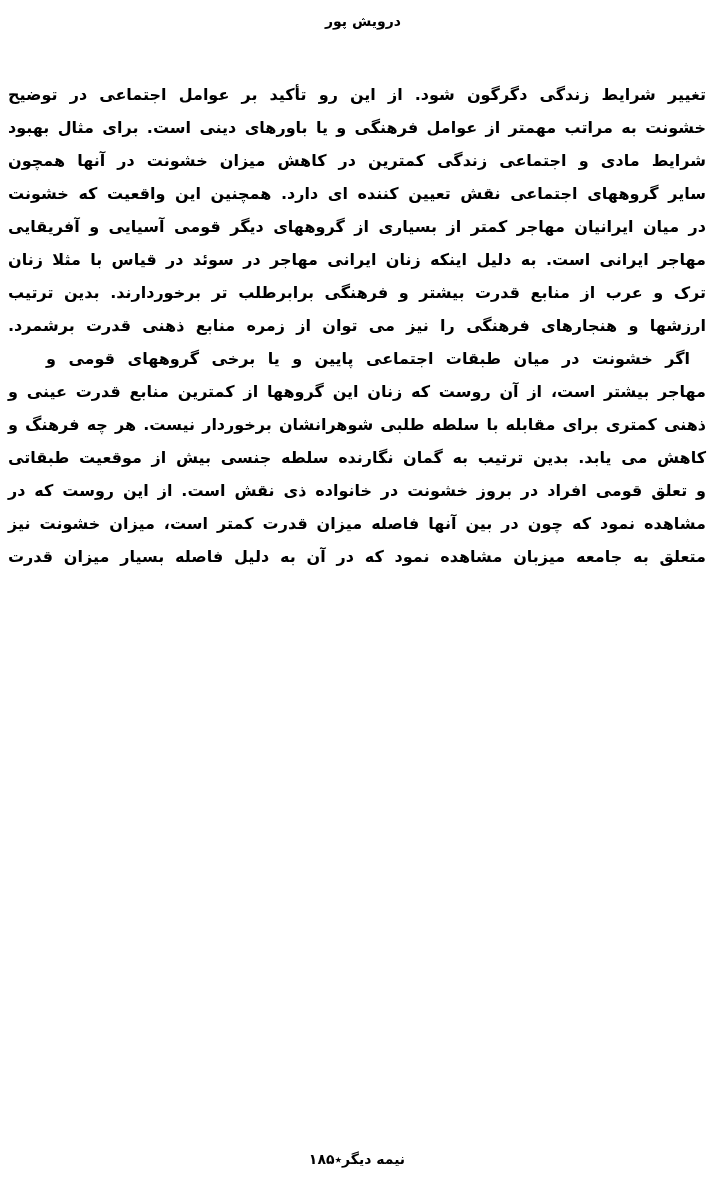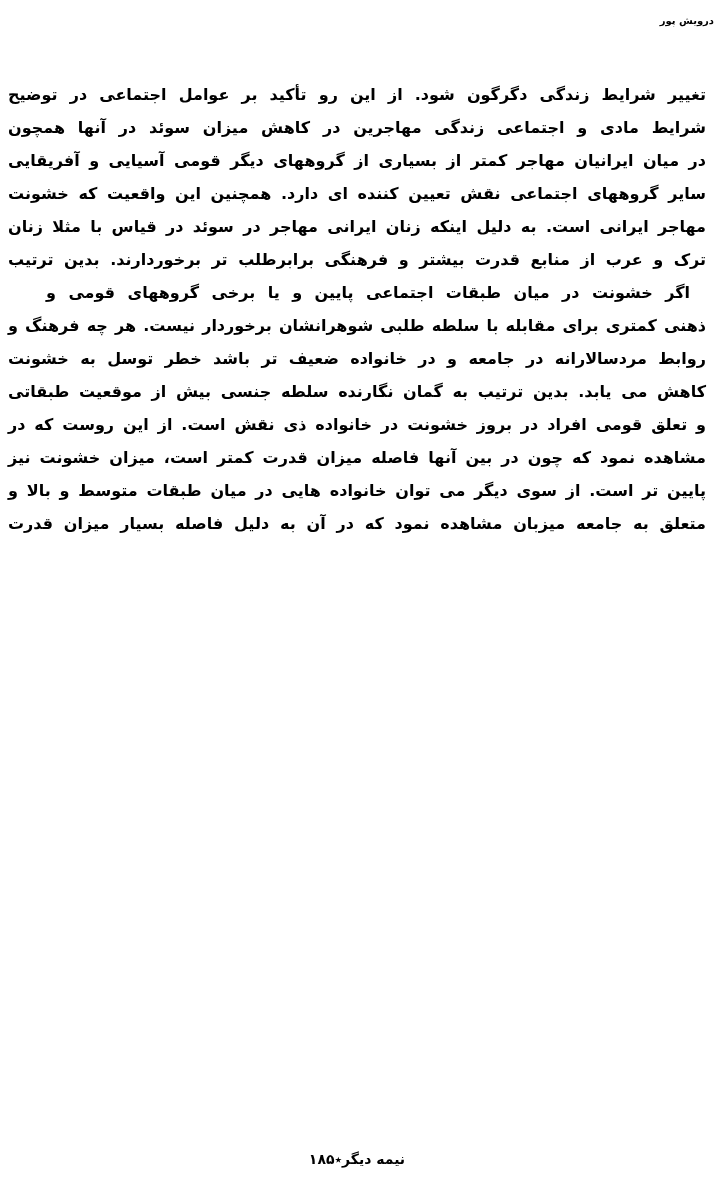--- a/index.html
+++ b/index.html
@@ -9,21 +9,22 @@
     margin:0 auto;
     background:#ffffff;
     color:#000000;
     font-family:"DejaVu Sans", sans-serif;
     font-weight:700;
     direction:rtl;
     overflow:hidden;
   }
   .running-header {
     position:absolute; top:10px; right:0; left:12px;
-    font-size:10px;
+    text-align:center;
+    font-size:14px;
     line-height:22px;
   }
   .article-body {
     position:absolute; top:78px; right:8px;
     width:698px;
   }
   .tline {
     font-size:16px;
     line-height:33px;
     text-align:justify;
@@ -42,35 +43,36 @@
 <body>
 
 <div class="page">
 
   <div class="running-header">درويش پور</div>
 
   <div class="article-body">
 
     <div class="para">
       <div class="tline">تغيير شرايط زندگی دگرگون شود. از اين رو تأکيد بر عوامل اجتماعی در توضيح</div>
-      <div class="tline">شرايط مادی و اجتماعی زندگی مهاجرين در کاهش ميزان سوئد در آنها همچون</div>
+      <div class="tline">خشونت به مراتب مهمتر از عوامل فرهنگی و يا باورهای دينی است. برای مثال بهبود</div>
+      <div class="tline">شرايط مادی و اجتماعی زندگی کمترين در کاهش ميزان خشونت در آنها همچون</div>
+      <div class="tline">ساير گروههای اجتماعی نقش تعيين کننده ای دارد. همچنين اين واقعيت که خشونت</div>
       <div class="tline">در ميان ايرانيان مهاجر کمتر از بسياری از گروههای ديگر قومی آسيايی و آفريقايی</div>
-      <div class="tline">ساير گروههای اجتماعی نقش تعيين کننده ای دارد. همچنين اين واقعيت که خشونت</div>
       <div class="tline">مهاجر ايرانی است. به دليل اينکه زنان ايرانی مهاجر در سوئد در قياس با مثلا زنان</div>
       <div class="tline">ترک و عرب از منابع قدرت بيشتر و فرهنگی برابرطلب تر برخوردارند. بدين ترتيب</div>
+      <div class="tline">ارزشها و هنجارهای فرهنگی را نيز می توان از زمره منابع ذهنی قدرت برشمرد.</div>
     </div>
 
     <div class="para">
       <div class="tline findent">اگر خشونت در ميان طبقات اجتماعی پايين و يا برخی گروههای قومی و</div>
+      <div class="tline">مهاجر بيشتر است، از آن روست که زنان اين گروهها از کمترين منابع قدرت عينی و</div>
       <div class="tline">ذهنی کمتری برای مقابله با سلطه طلبی شوهرانشان برخوردار نيست. هر چه فرهنگ و</div>
-      <div class="tline">روابط مردسالارانه در جامعه و در خانواده ضعيف تر باشد خطر توسل به خشونت</div>
       <div class="tline">کاهش می يابد. بدين ترتيب به گمان نگارنده سلطه جنسی بيش از موقعيت طبقاتی</div>
       <div class="tline">و تعلق قومی افراد در بروز خشونت در خانواده ذی نقش است. از اين روست که در</div>
       <div class="tline">مشاهده نمود که چون در بين آنها فاصله ميزان قدرت کمتر است، ميزان خشونت نيز</div>
-      <div class="tline">پايين تر است. از سوی ديگر می توان خانواده هايی در ميان طبقات متوسط و بالا و</div>
       <div class="tline">متعلق به جامعه ميزبان مشاهده نمود که در آن به دليل فاصله بسيار ميزان قدرت</div>
 
     </div>
 
   </div>
 
   <div class="running-footer">نيمه ديگر٭۱۸۵</div>
 
 </div>
 

